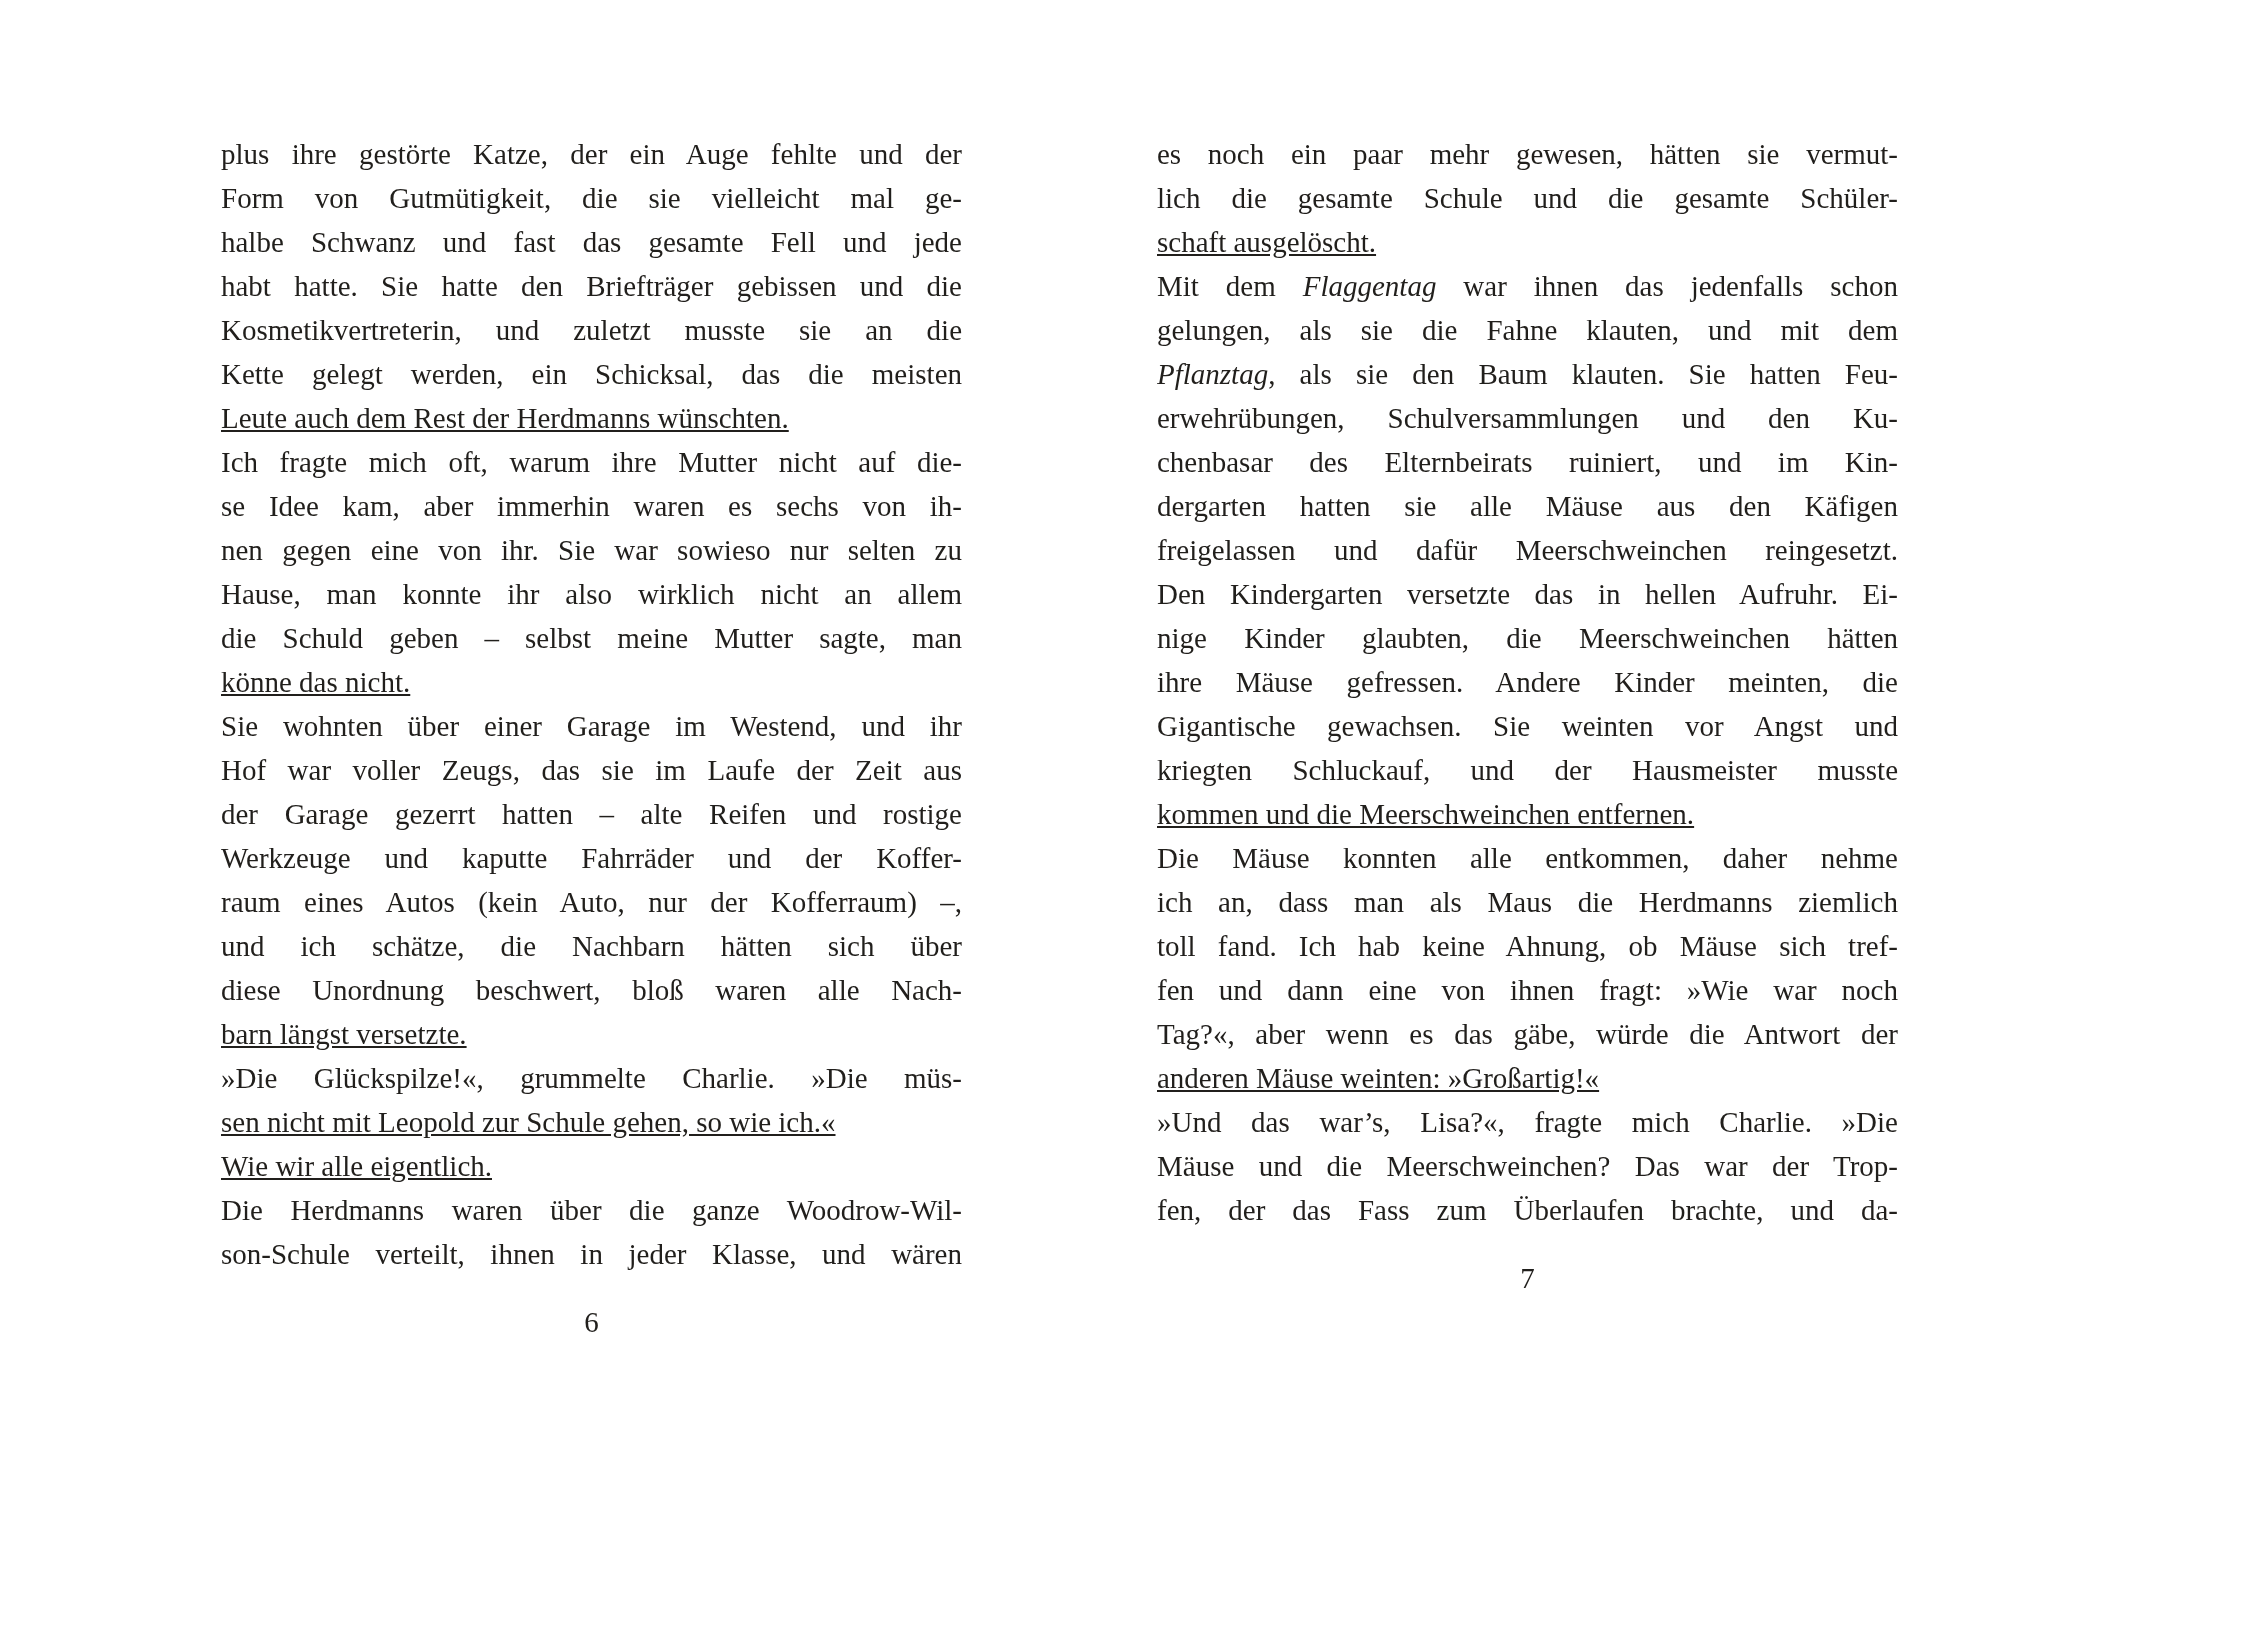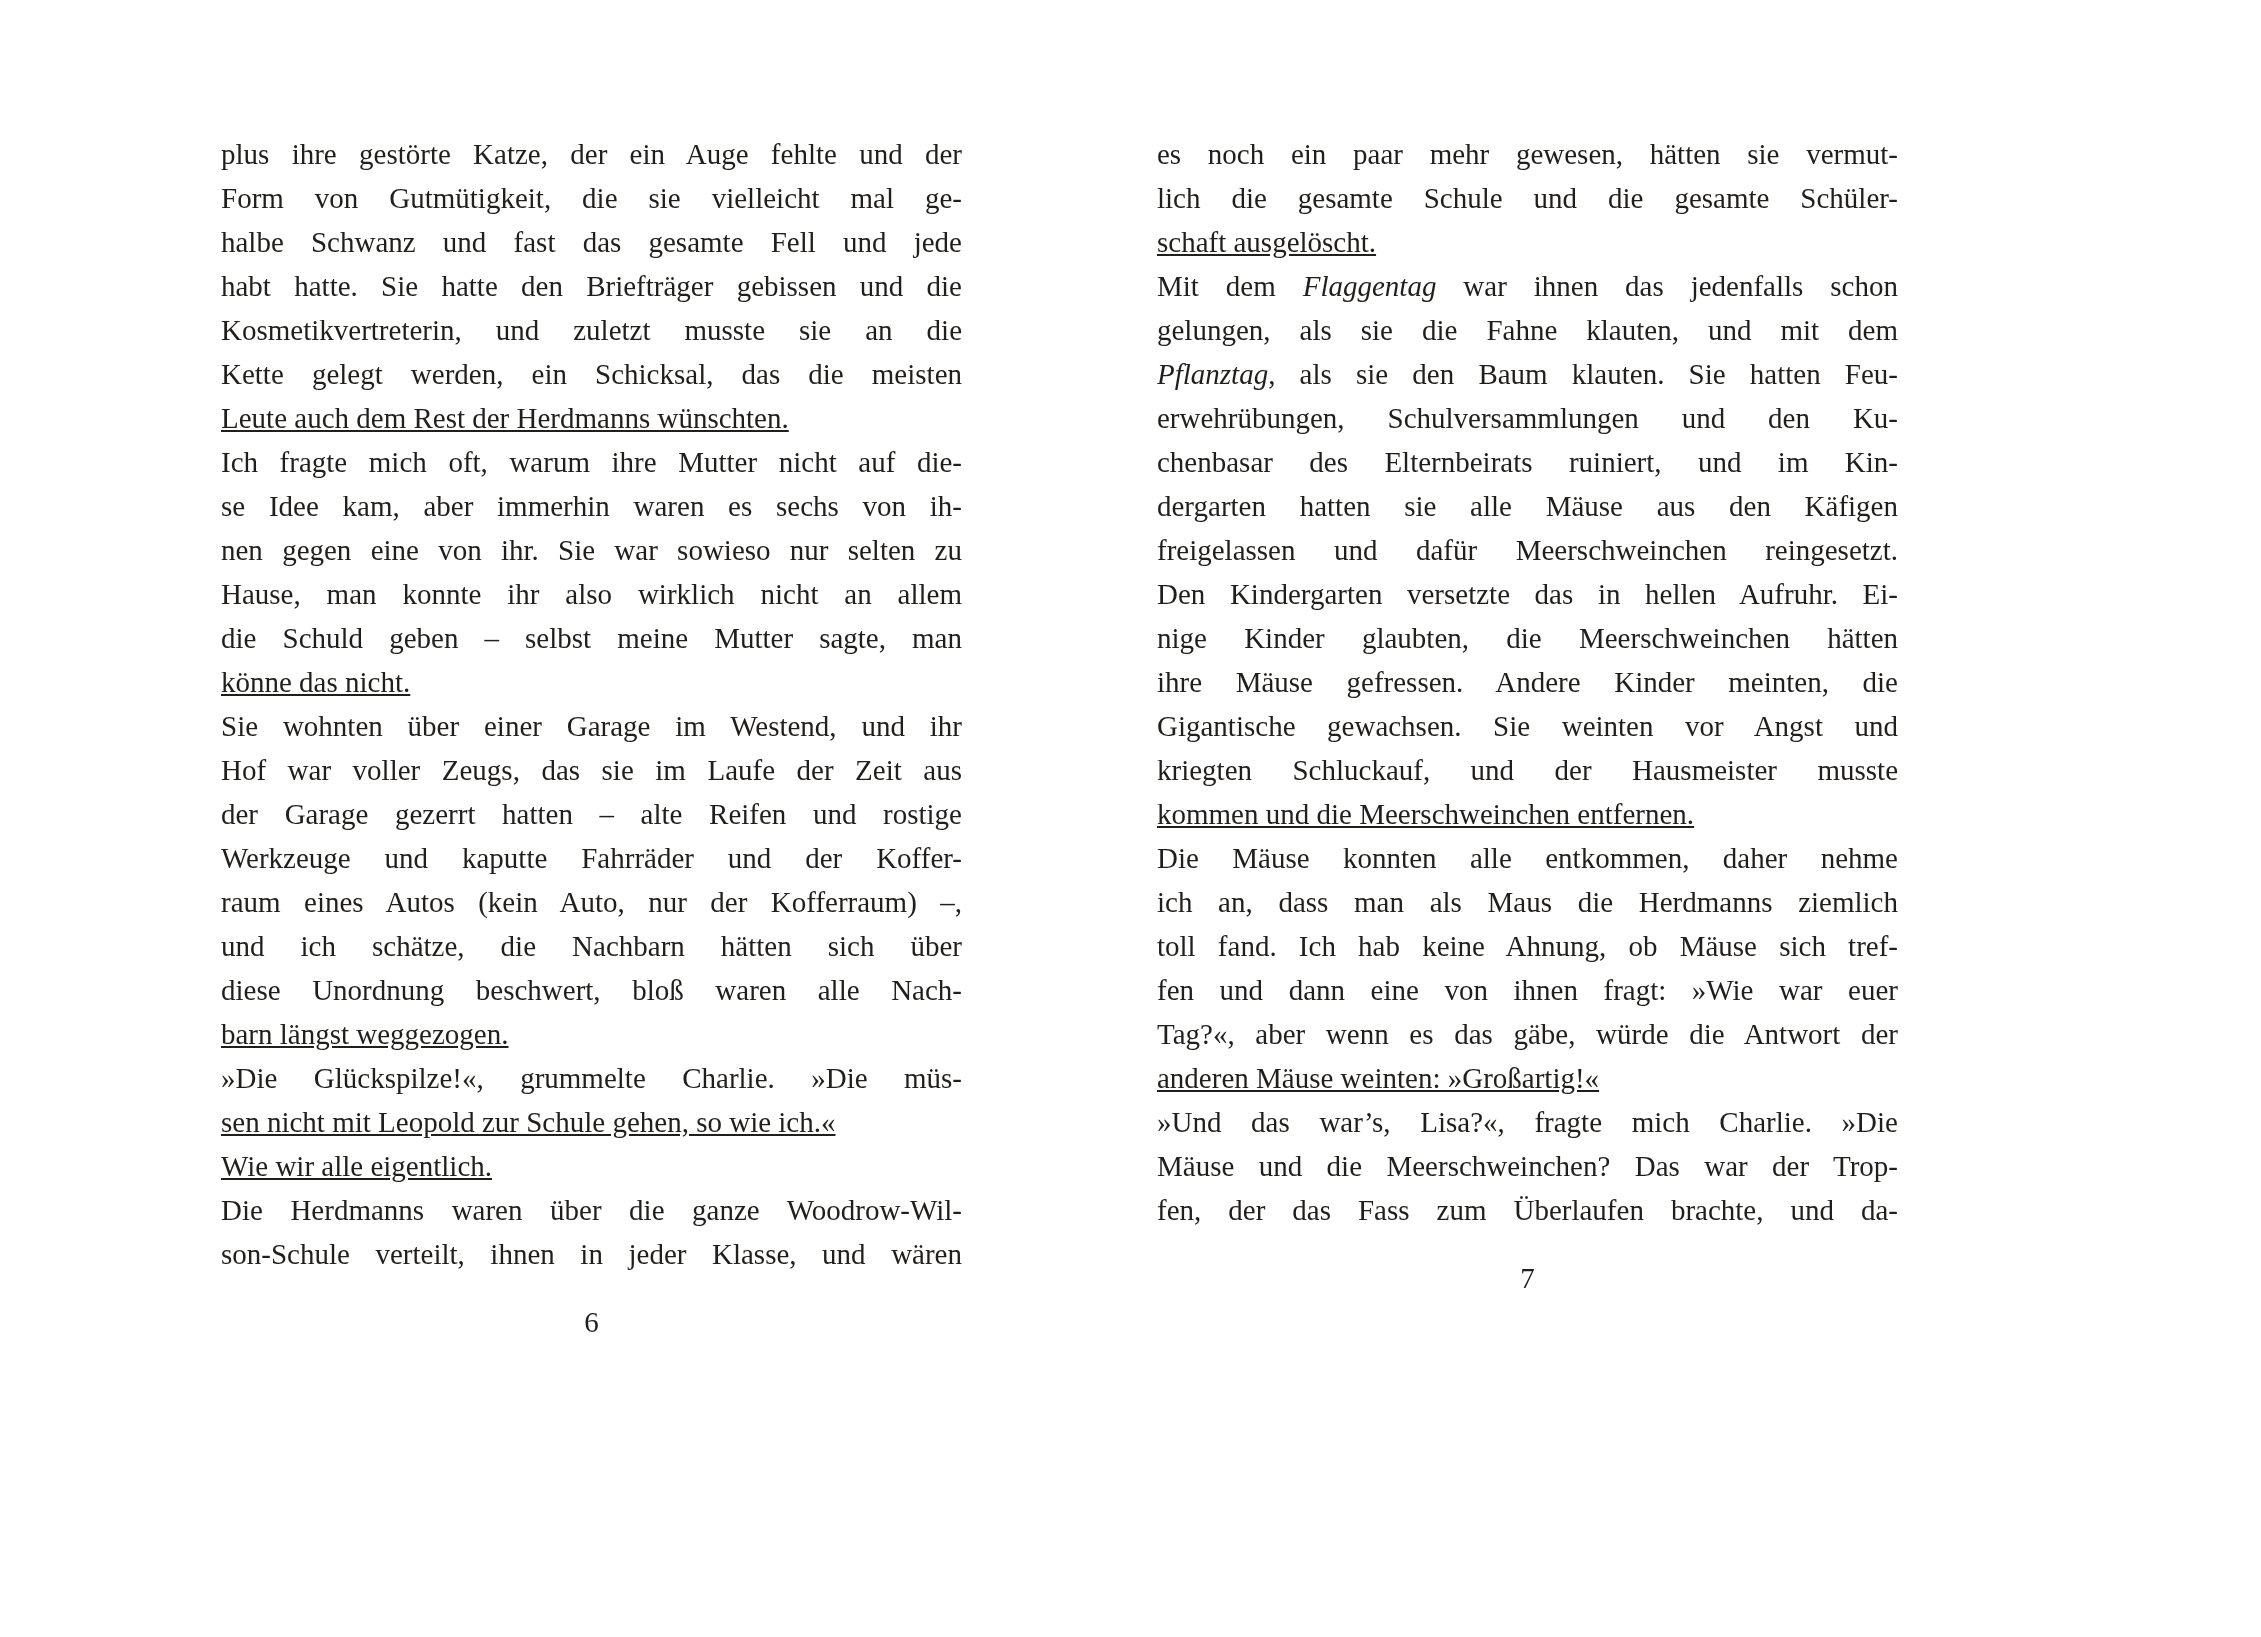--- a/index.html
+++ b/index.html
@@ -83,21 +83,21 @@
           <div class="line flush">könne das nicht.</div>
         </div>
         <div class="paragraph">
           <div class="line">Sie wohnten über einer Garage im Westend, und ihr</div>
           <div class="line">Hof war voller Zeugs, das sie im Laufe der Zeit aus</div>
           <div class="line">der Garage gezerrt hatten – alte Reifen und rostige</div>
           <div class="line">Werkzeuge und kaputte Fahrräder und der Koffer-</div>
           <div class="line">raum eines Autos (kein Auto, nur der Kofferraum) –,</div>
           <div class="line">und ich schätze, die Nachbarn hätten sich über</div>
           <div class="line">diese Unordnung beschwert, bloß waren alle Nach-</div>
-          <div class="line flush">barn längst weggezogen.</div>
+          <div class="line flush">barn längst versetzte.</div>
         </div>
         <div class="paragraph">
           <div class="line">»Die Glückspilze!«, grummelte Charlie. »Die müs-</div>
           <div class="line flush">sen nicht mit Leopold zur Schule gehen, so wie ich.«</div>
         </div>
         <div class="paragraph">
           <div class="line flush">Wie wir alle eigentlich.</div>
         </div>
         <div class="paragraph">
           <div class="line">Die Herdmanns waren über die ganze Woodrow-Wil-</div>
@@ -126,21 +126,21 @@
           <div class="line">nige Kinder glaubten, die Meerschweinchen hätten</div>
           <div class="line">ihre Mäuse gefressen. Andere Kinder meinten, die</div>
           <div class="line">Gigantische gewachsen. Sie weinten vor Angst und</div>
           <div class="line">kriegten Schluckauf, und der Hausmeister musste</div>
           <div class="line flush">kommen und die Meerschweinchen entfernen.</div>
         </div>
         <div class="paragraph">
           <div class="line">Die Mäuse konnten alle entkommen, daher nehme</div>
           <div class="line">ich an, dass man als Maus die Herdmanns ziemlich</div>
           <div class="line">toll fand. Ich hab keine Ahnung, ob Mäuse sich tref-</div>
-          <div class="line">fen und dann eine von ihnen fragt: »Wie war euer</div>
+          <div class="line">fen und dann eine von ihnen fragt: »Wie war noch</div>
           <div class="line">Tag?«, aber wenn es das gäbe, würde die Antwort der</div>
           <div class="line flush">anderen Mäuse weinten: »Großartig!«</div>
         </div>
         <div class="paragraph">
           <div class="line">»Und das war’s, Lisa?«, fragte mich Charlie. »Die</div>
           <div class="line">Mäuse und die Meerschweinchen? Das war der Trop-</div>
           <div class="line">fen, der das Fass zum Überlaufen brachte, und da-</div>
         </div>
       </div>
     <div class="page-number">7</div>

